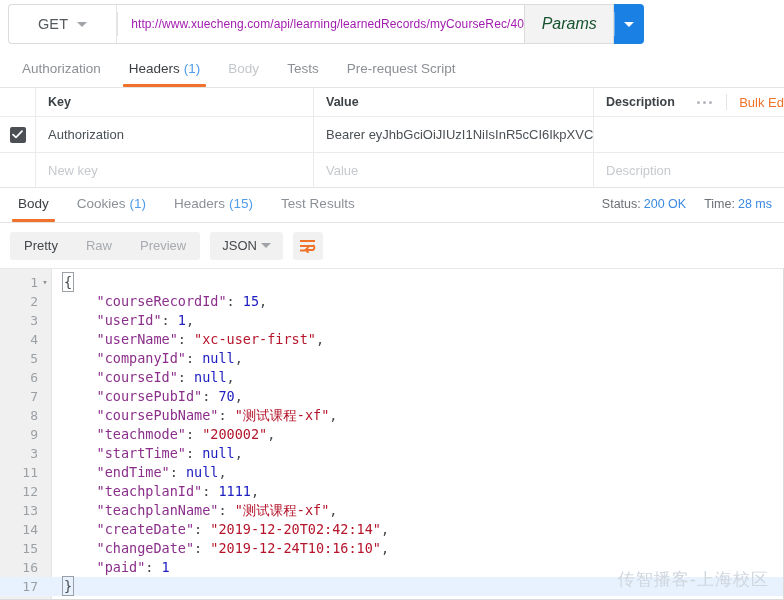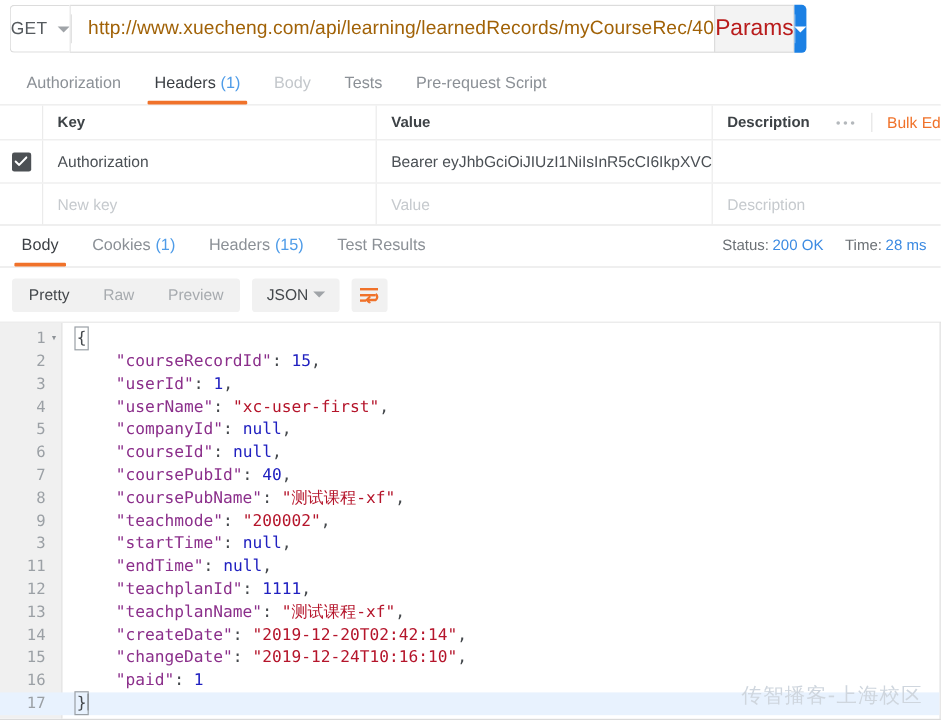--- a/index.html
+++ b/index.html
@@ -36,30 +36,30 @@
     flex: 1; background: #fff;
     border: 1px solid #dcdcdc; border-left: 1px solid #e6e6e6; border-right: none;
     display: flex; align-items: center; padding-left: 14px;
     position: relative;
   }
   .url-input-wrap::before {
     content: ""; position: absolute; left: 0; top: 7px; bottom: 7px;
     width: 1px; background: #e2e2e2;
   }
   .url-text {
-    font-size: 16px; color: #a16207; letter-spacing: .1px;
+    font-size: 12px; color: #a21caf; letter-spacing: .1px;
     white-space: nowrap; overflow: hidden;
   }
   .params-btn {
     width: 92px; background: #f3f3f3;
     border: 1px solid #dcdcdc;
     display: flex; align-items: center; justify-content: center;
     cursor: pointer;
   }
-  .params-btn span { font-size: 19px; color: #b91c1c; }
+  .params-btn span { font-size: 16px; color: #14532d; font-style: italic; }
   .send-btn {
     width: 76px; margin-left: 8px; background: #1b80e4;
     border-radius: 4px 0 0 4px;
     display: flex; align-items: center; justify-content: center;
     cursor: pointer;
   }
   .send-btn span { color: #fff; font-size: 15px; font-weight: bold; }
   .send-caret {
     width: 30px; background: #1b80e4;
     border-radius: 0 4px 4px 0;
@@ -387,21 +387,21 @@
             <span class="txt"><span class="k">    "companyId"</span><span class="p">: </span><span class="nl">null</span><span class="p">,</span></span>
           </div>
           <div class="ln">
             <span class="num">6</span>
             <span class="fold"></span>
             <span class="txt"><span class="k">    "courseId"</span><span class="p">: </span><span class="nl">null</span><span class="p">,</span></span>
           </div>
           <div class="ln">
             <span class="num">7</span>
             <span class="fold"></span>
-            <span class="txt"><span class="k">    "coursePubId"</span><span class="p">: </span><span class="n">40</span><span class="p">,</span></span>
+            <span class="txt"><span class="k">    "coursePubId"</span><span class="p">: </span><span class="n">70</span><span class="p">,</span></span>
           </div>
           <div class="ln">
             <span class="num">8</span>
             <span class="fold"></span>
             <span class="txt"><span class="k">    "coursePubName"</span><span class="p">: </span><span class="s">"测试课程-xf"</span><span class="p">,</span></span>
           </div>
           <div class="ln">
             <span class="num">9</span>
             <span class="fold"></span>
             <span class="txt"><span class="k">    "teachmode"</span><span class="p">: </span><span class="s">"200002"</span><span class="p">,</span></span>

